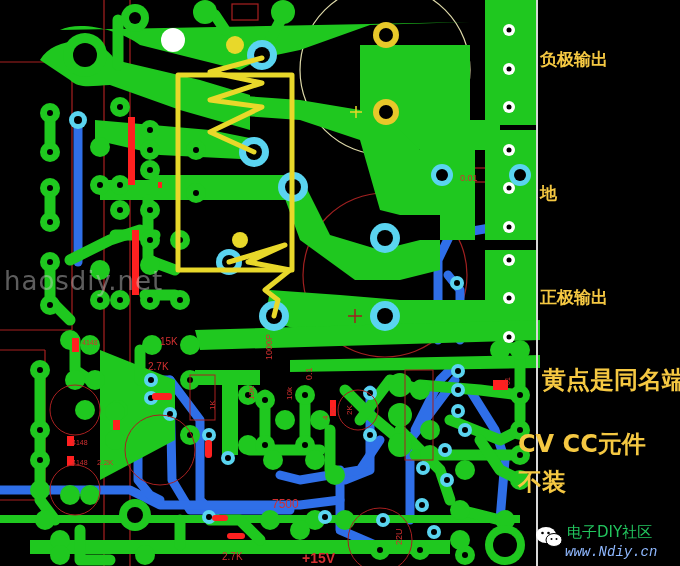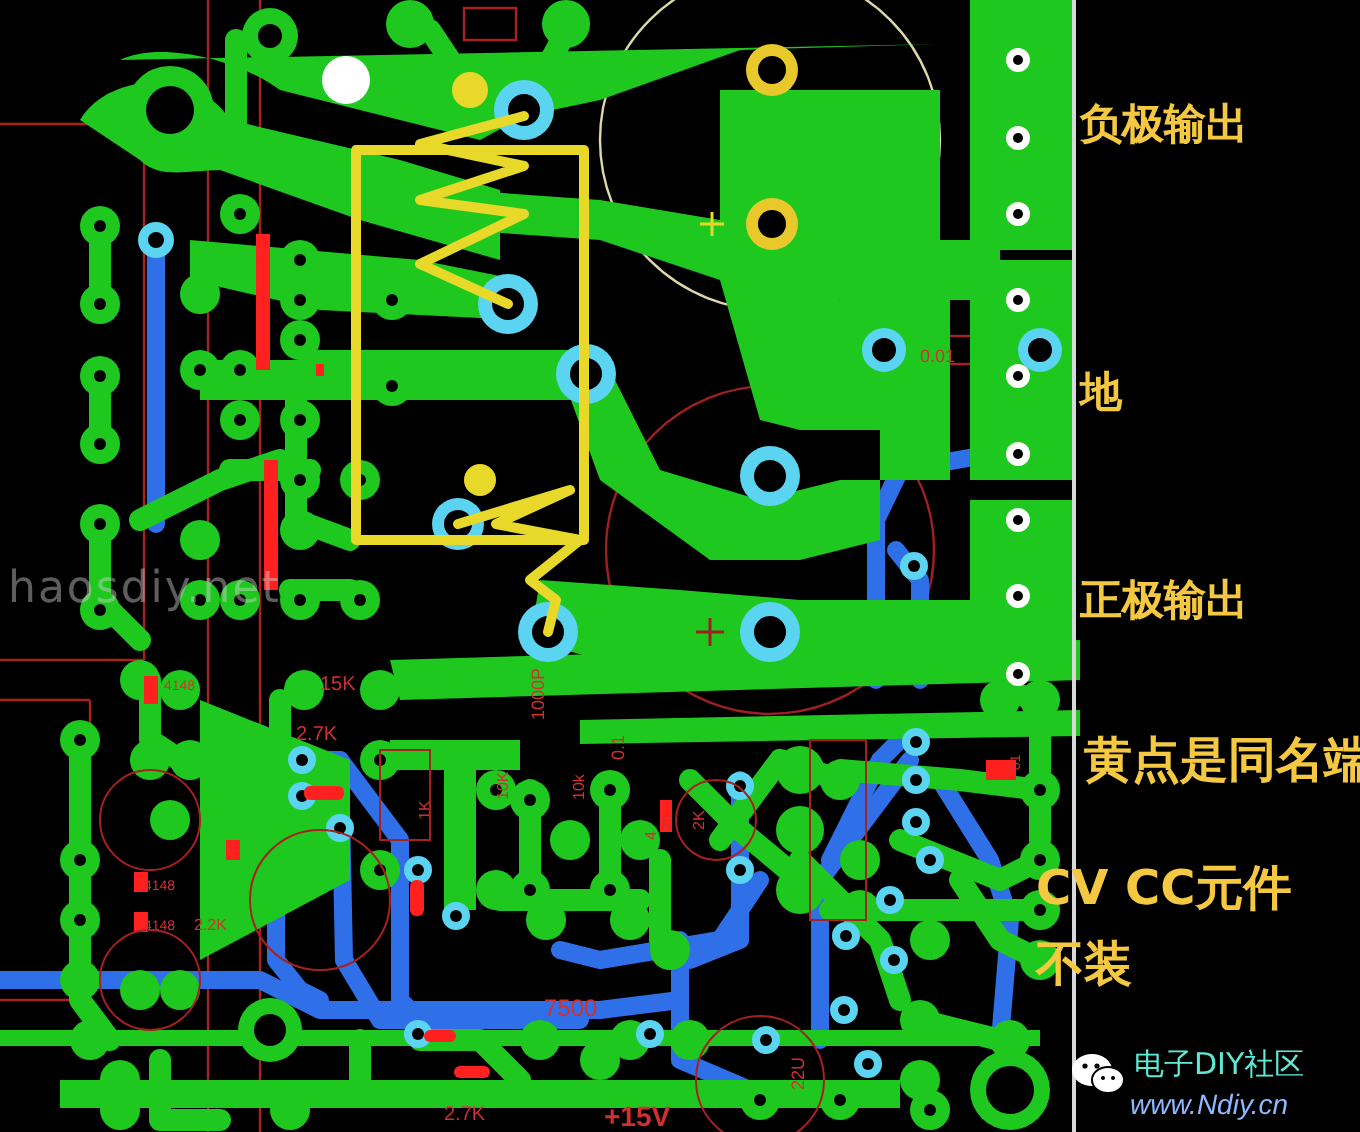--- a/index.html
+++ b/index.html
@@ -1,25 +1,25 @@
 <!DOCTYPE html>
 <html><head>
 <meta charset="utf-8">
 <style>
   html, body { margin:0; padding:0; background:#000; }
   body { width:680px; height:566px; overflow:hidden; position:relative; font-family:"DejaVu Sans", sans-serif; }
   #board { position:absolute; left:0; top:0; width:680px; height:566px; }
   .label { position:absolute; color:#f5c842; font-weight:bold; font-family:"DejaVu Sans", sans-serif; white-space:nowrap; }
-  .l-big { font-size:21px; }
+  .l-big { font-size:17px; }
   .l-mid { font-size:24px; }
   #divider { position:absolute; left:536px; top:0; width:2px; height:566px; background:#d8d8d8; }
   #wm { position:absolute; left:535px; top:523px; }
-  #wm-name { position:absolute; left:32px; top:0; color:#5eead4; font-size:15px; white-space:nowrap; font-family:"DejaVu Sans", sans-serif; }
-  #wm-url { position:absolute; left:30px; top:21px; color:#8fb8ff; font-size:14px; font-style:italic; white-space:nowrap; font-family:Liberation Sans, sans-serif; }
-  #haosb { position:absolute; left:4px; top:282px; color:#cfcfcf; opacity:.45; font-size:22px; letter-spacing:1px; font-family:"DejaVu Sans", sans-serif; }
+  #wm-name { position:absolute; left:32px; top:0; color:#22c55e; font-size:15px; white-space:nowrap; font-family:"DejaVu Sans", sans-serif; }
+  #wm-url { position:absolute; left:30px; top:21px; color:#8fb8ff; font-size:14px; font-style:italic; white-space:nowrap; font-family:Liberation Mono, monospace; }
+  #haosb { position:absolute; left:4px; top:266px; color:#cfcfcf; opacity:.45; font-size:26px; letter-spacing:1px; font-family:"DejaVu Sans", sans-serif; }
   .silk { fill:#d23030; font-family:"Liberation Sans", sans-serif; }
 </style>
 </head>
 <body>
 
 <svg id="board" viewBox="0 0 680 566" xmlns="http://www.w3.org/2000/svg">
   <rect width="680" height="566" fill="#000"></rect>
 
   <g stroke="#a82020" stroke-width="1.2" fill="none">
     <line x1="0" y1="62" x2="72" y2="62"></line>

